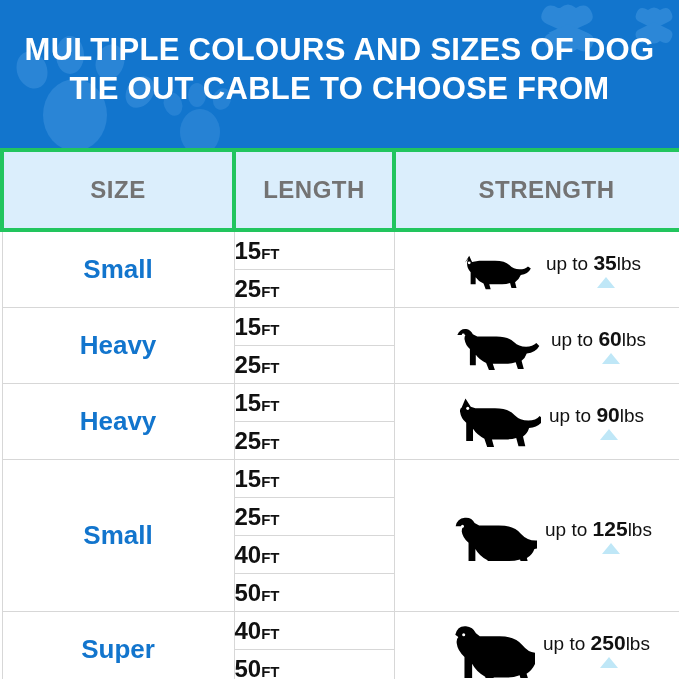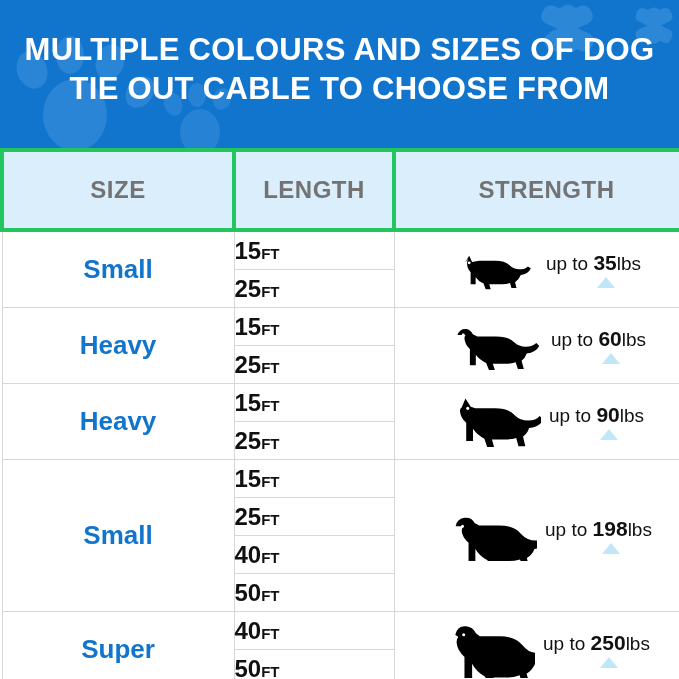--- a/index.html
+++ b/index.html
@@ -261,21 +261,21 @@
         <td class="length-cell"><span>15</span><span class="ft">FT</span></td>
         <td class="strength-cell" rowspan="4">
           <div class="strength-inner">
             <svg class="dog-icon" width="96" height="50" viewBox="0 0 124 66" xmlns="http://www.w3.org/2000/svg">
               <g fill="#000000">
                 <path d="M18 20 q2 -10 12 -11 q9 -1 13 7 l6 3 l26 0 q20 0 29 11 q8 9 20 9 q8 0 12 -4 l5 5 q-6 9 -19 10 q-3 8 -10 12 l3 12 l-9 0 l-3 -10 q-7 2 -15 2 l-18 0 l3 10 l-9 0 l-4 -11 q-11 -6 -16 -15 l0 17 l-9 0 l0 -25 q-8 -7 -9 -15 q0 -4 2 -7 z"></path>
                 <circle cx="27" cy="20" r="2" fill="#ffffff"></circle>
               </g>
             </svg>
             <div class="weight-wrap">
-              <span class="weight-text"><span>up to </span><span class="num">198</span><span>lbs</span></span>
+              <span class="weight-text"><span>up to </span><span class="num">125</span><span>lbs</span></span>
               <span class="arrow-holder">
                   <span class="arrow-up"></span>
                 </span>
             </div>
           </div>
         </td>
       </tr>
       <tr>
         <td class="length-cell"><span>25</span><span class="ft">FT</span></td>
       </tr>

